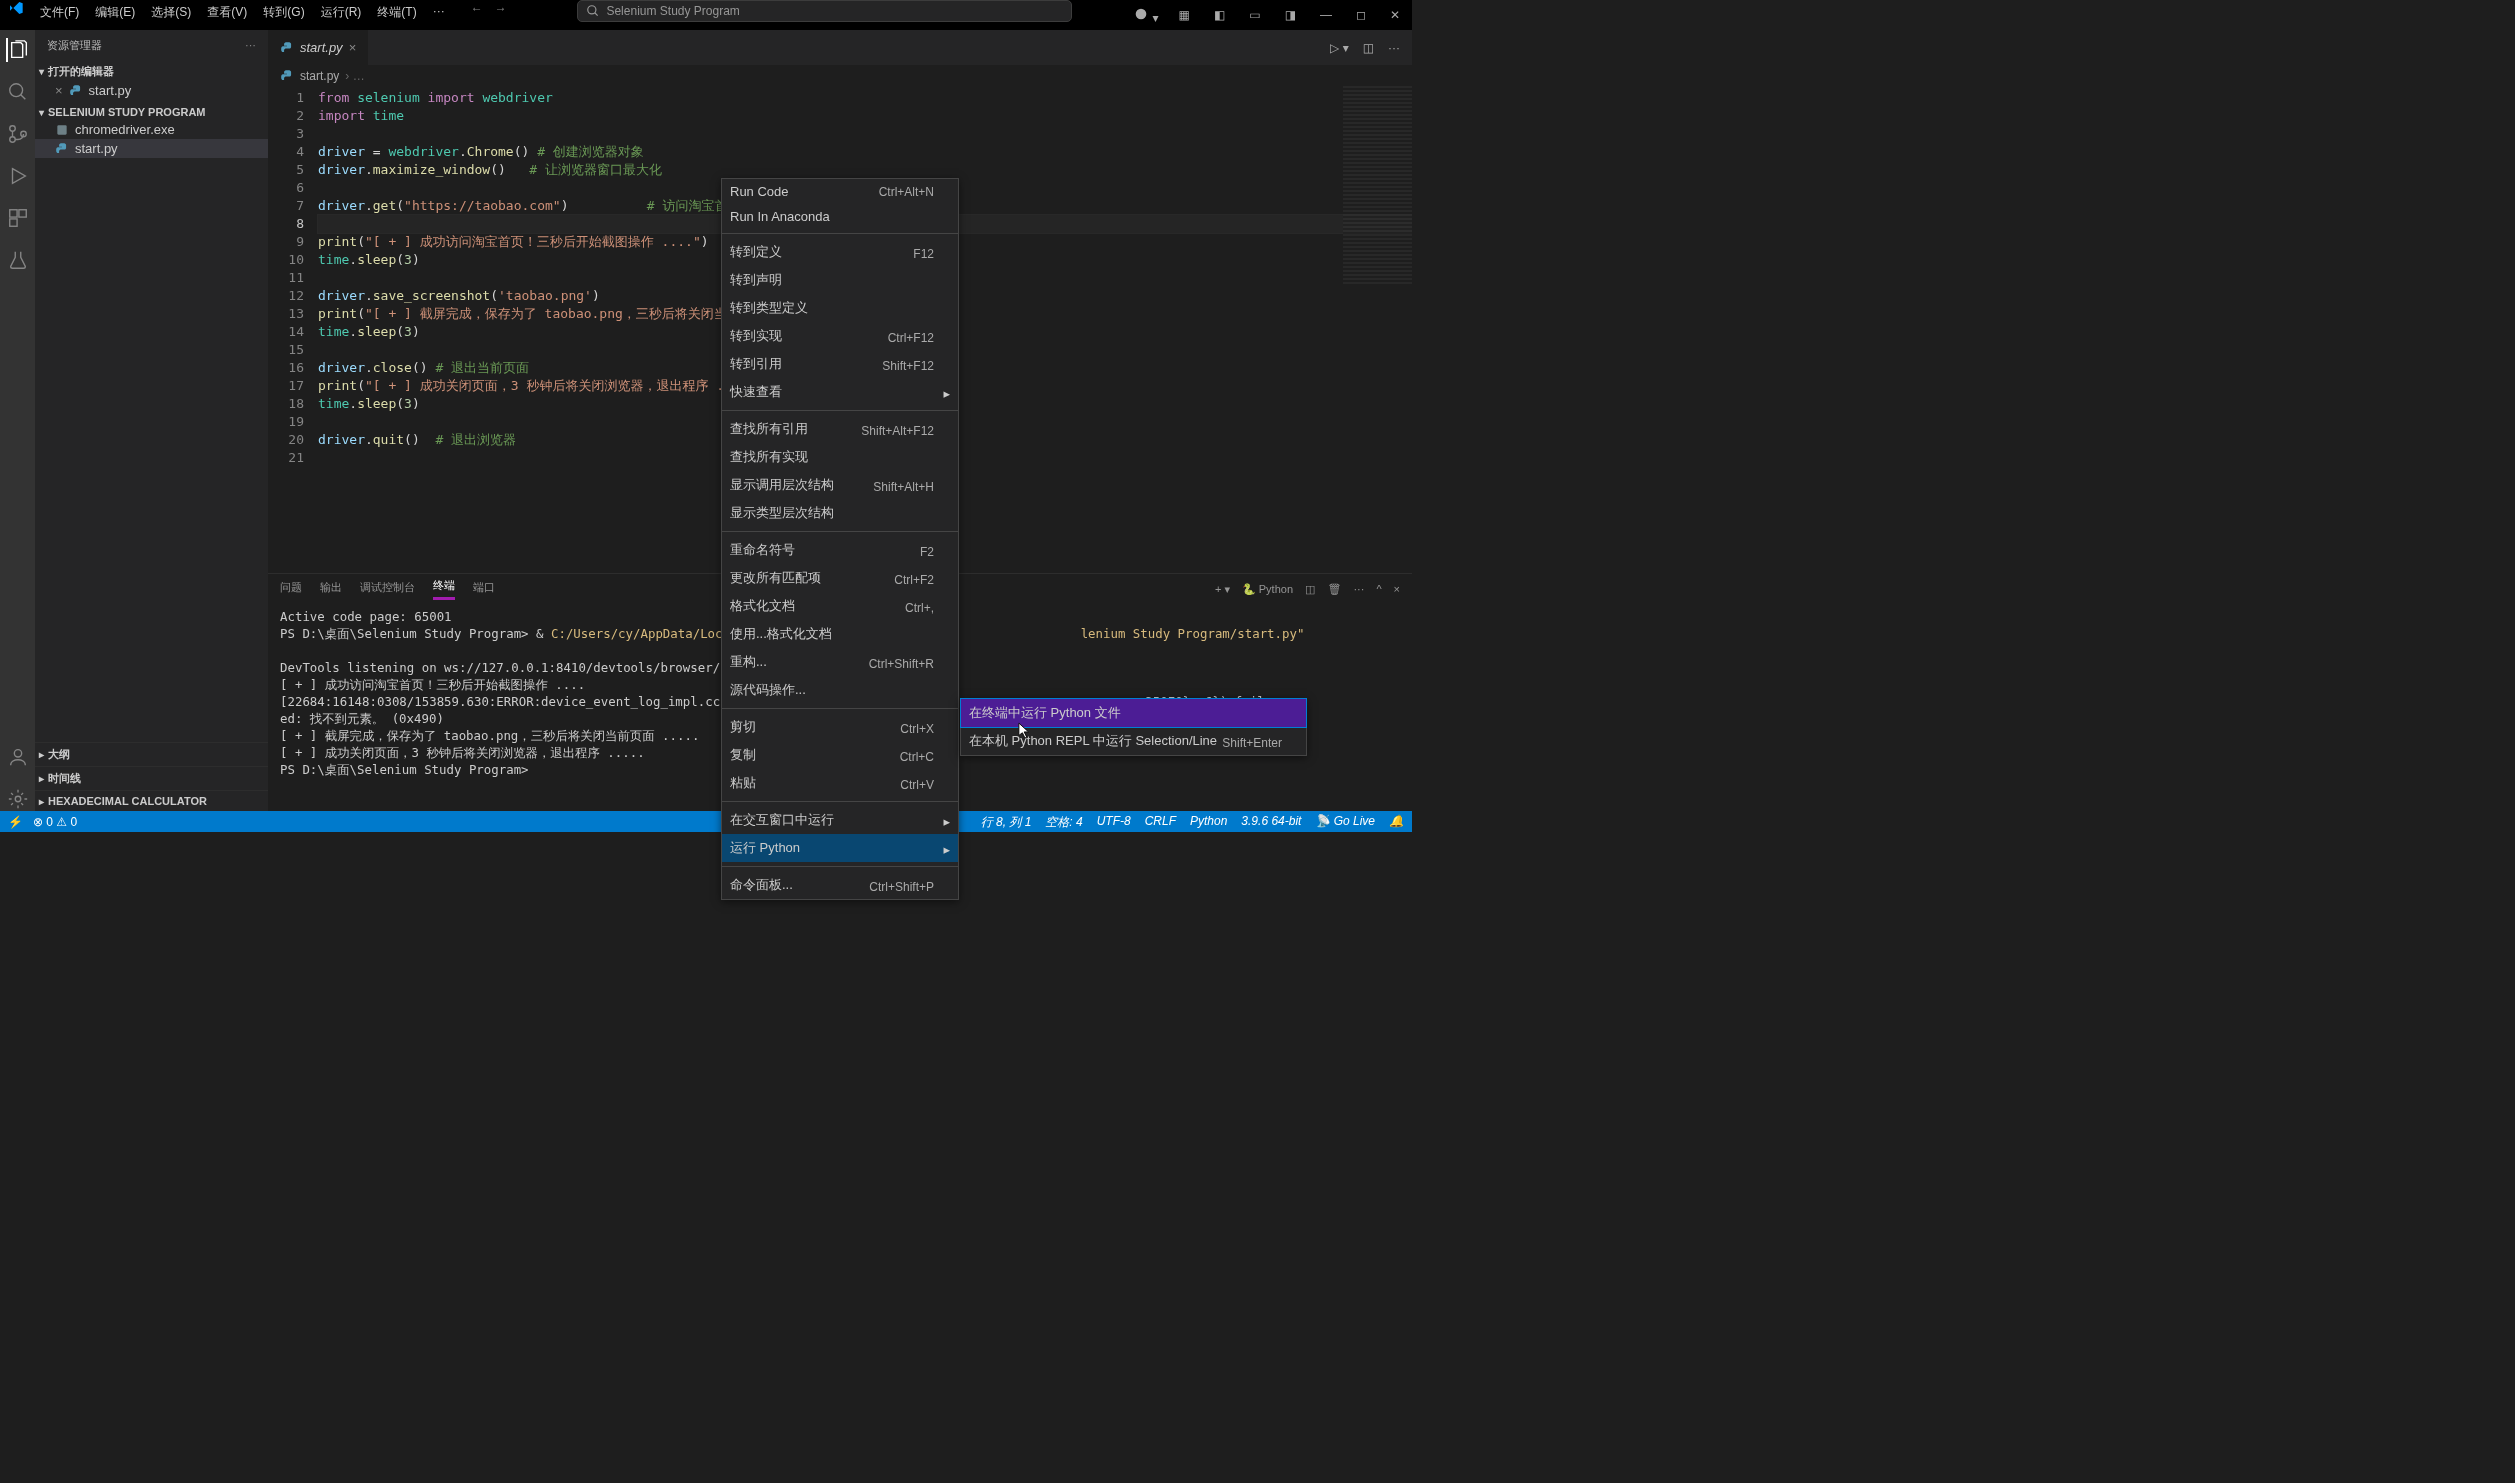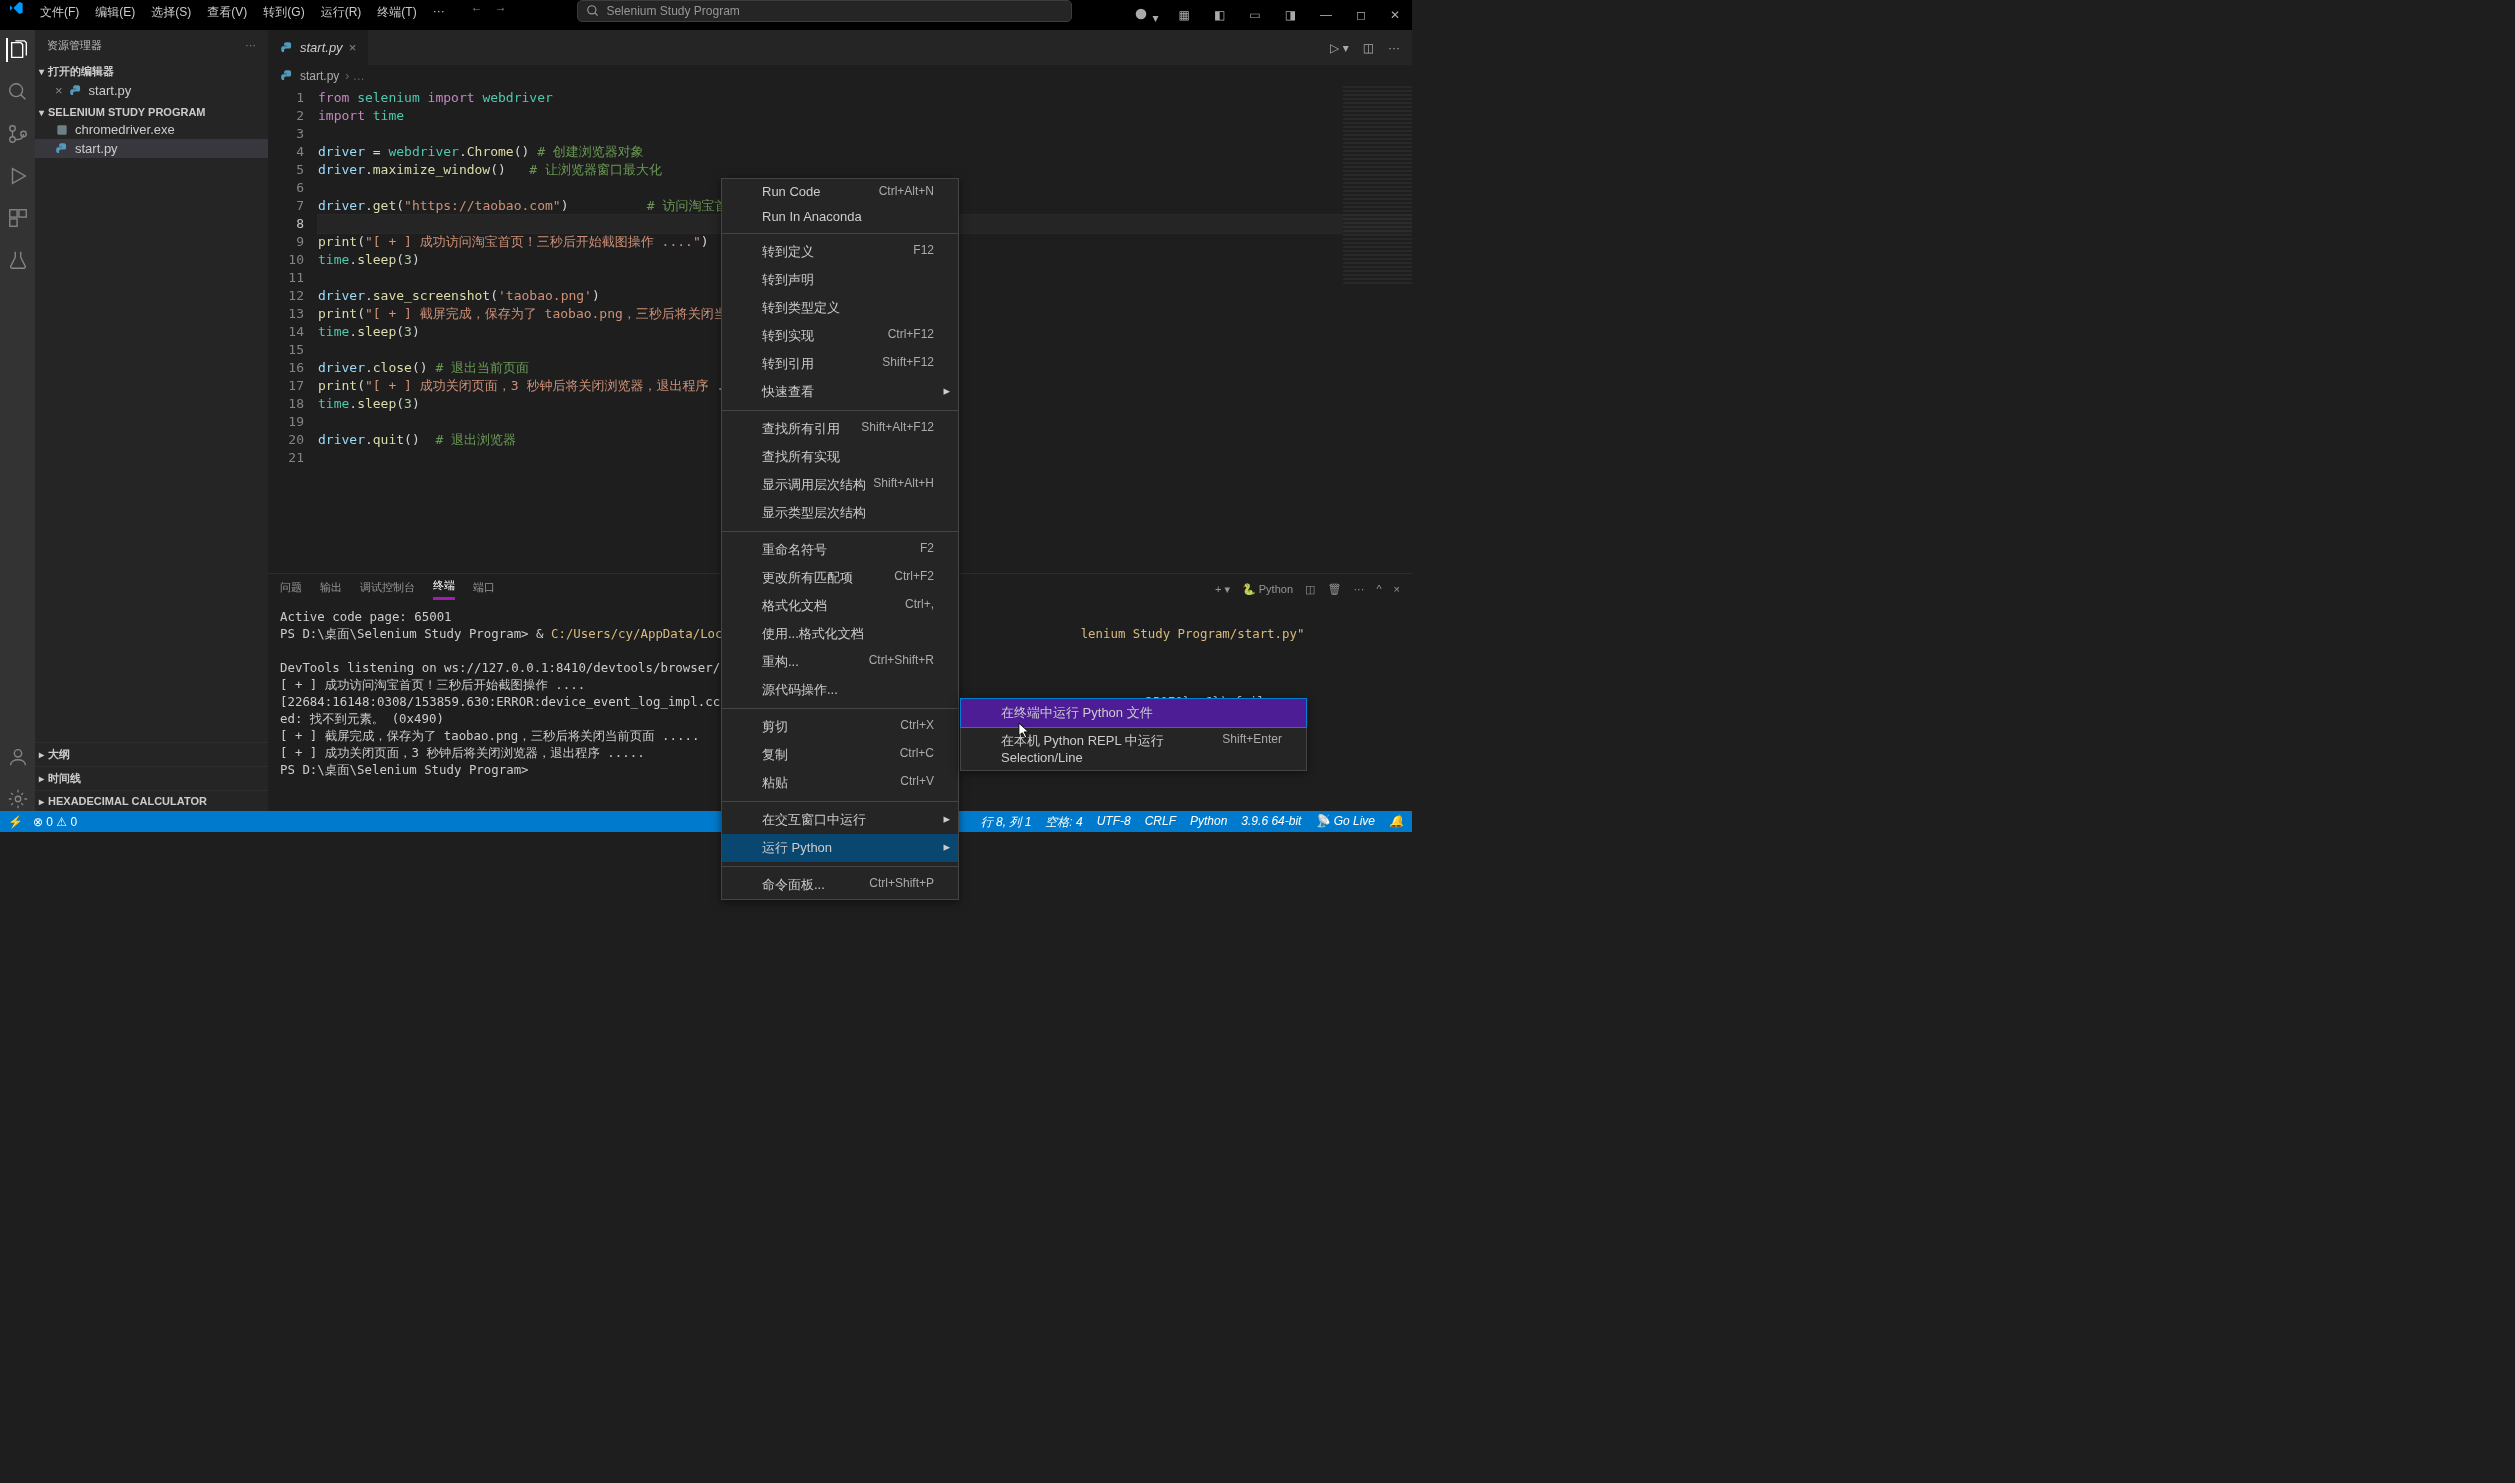--- a/index.html
+++ b/index.html
@@ -158,22 +158,22 @@
 .statusbar .right { margin-left:auto; display:flex; gap:14px;font-style:italic; }
 
 
 .ctx {
   position: absolute; background: #252526;
   border: 1px solid #454545; box-shadow: 0 2px 8px rgba(0,0,0,0.5);
   font-size: 13px; color: #ccc; z-index: 100;
 }
 .ctx-main { left: 721px; top: 178px; width: 238px; }
 .ctx-row {
-  display:flex; padding: 5px 24px 5px 40px;
-  cursor: pointer; position: relative;
+  display:flex; padding: 5px 24px 5px 8px;
+  cursor: pointer; position: relative; align-items: flex-end;
 }
 .ctx-row:hover, .ctx-row.hl { background: #094771; }
 .ctx-row .sc { margin-left:auto; color: #aaa; font-size: 12px; }
 .ctx-row .sub-arrow { position:absolute; right:8px; }
 .ctx-sep { height: 1px; background: #454545; margin: 4px 0; }
 .ctx-sub { left: 960px; top: 698px; width: 347px; }
 .ctx-sub .ctx-row.sel-item { outline: 1px solid #007fd4; background: #4c1d95; }
 .cursor-img {
   position:absolute; left: 1018px; top: 722px; z-index: 200;
   width: 14px; height: 18px;

